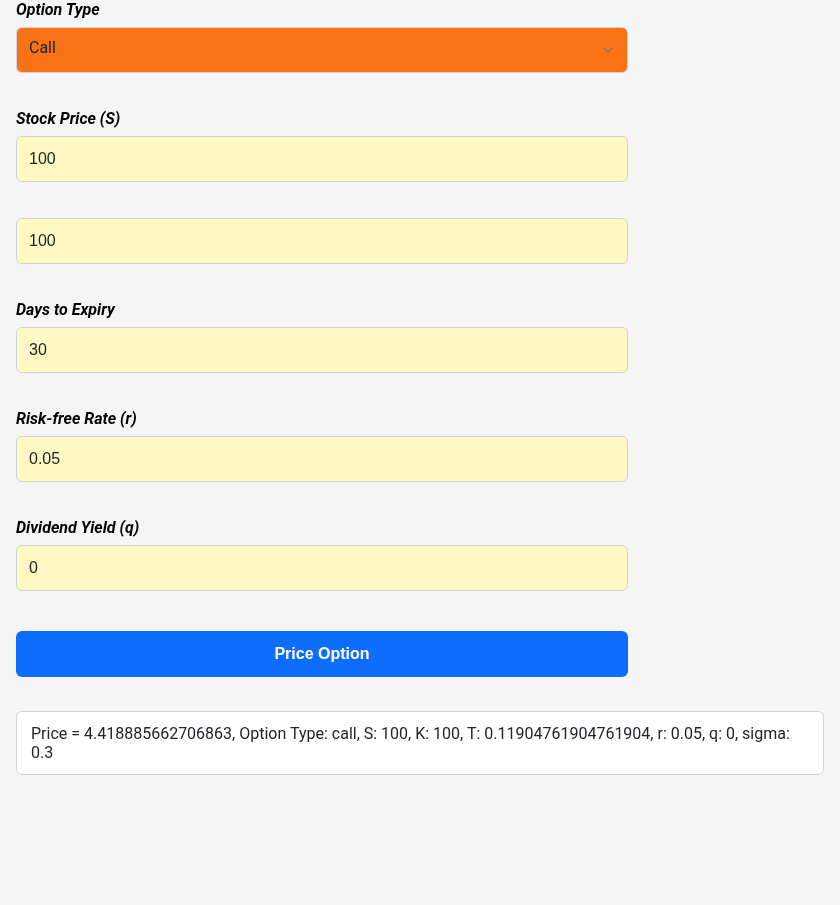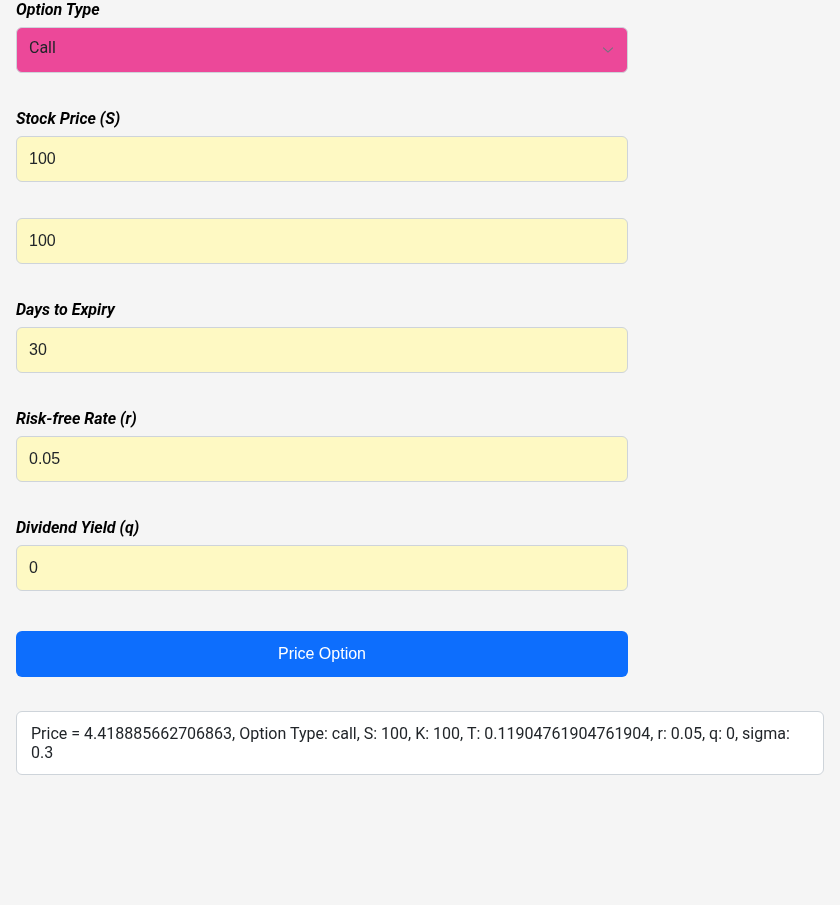--- a/index.html
+++ b/index.html
@@ -42,21 +42,21 @@
     .select-wrapper {
       position: relative;
       width: 612px;
     }
     .form-select {
       width: 100%;
       height: 46px;
       padding: 10px 36px 10px 12px;
       font-size: 16px;
       color: #212529;
-      background-color: #ec4899;
+      background-color: #f97316;
       border: 1px solid #ced4da;
       border-radius: 6px;
       outline: none;
       appearance: none;
       cursor: pointer;
     }
     .select-arrow {
       position: absolute;
       right: 14px;
       top: 50%;
@@ -65,21 +65,21 @@
       color: #6c757d;
     }
     .btn-primary {
       width: 612px;
       height: 46px;
       background-color: #0d6efd;
       color: #fff;
       border: none;
       border-radius: 6px;
       font-size: 16px;
-      font-weight: 400;
+      font-weight: 700;
       cursor: pointer;
       margin-top: 4px;
     }
     .result-box {
       width: 808px;
       margin-top: 34px;
       padding: 12px 14px;
       background-color: #fff;
       border: 1px solid #ced4da;
       border-radius: 6px;

